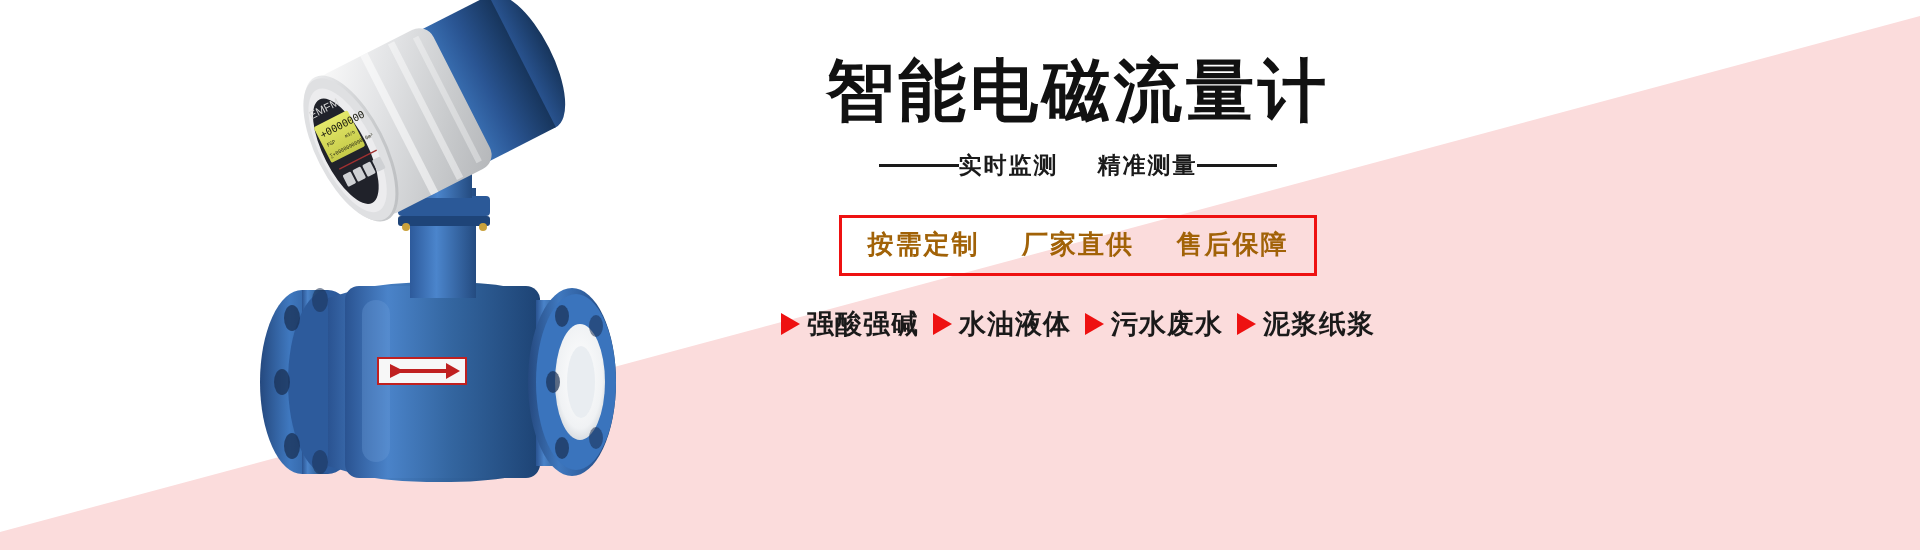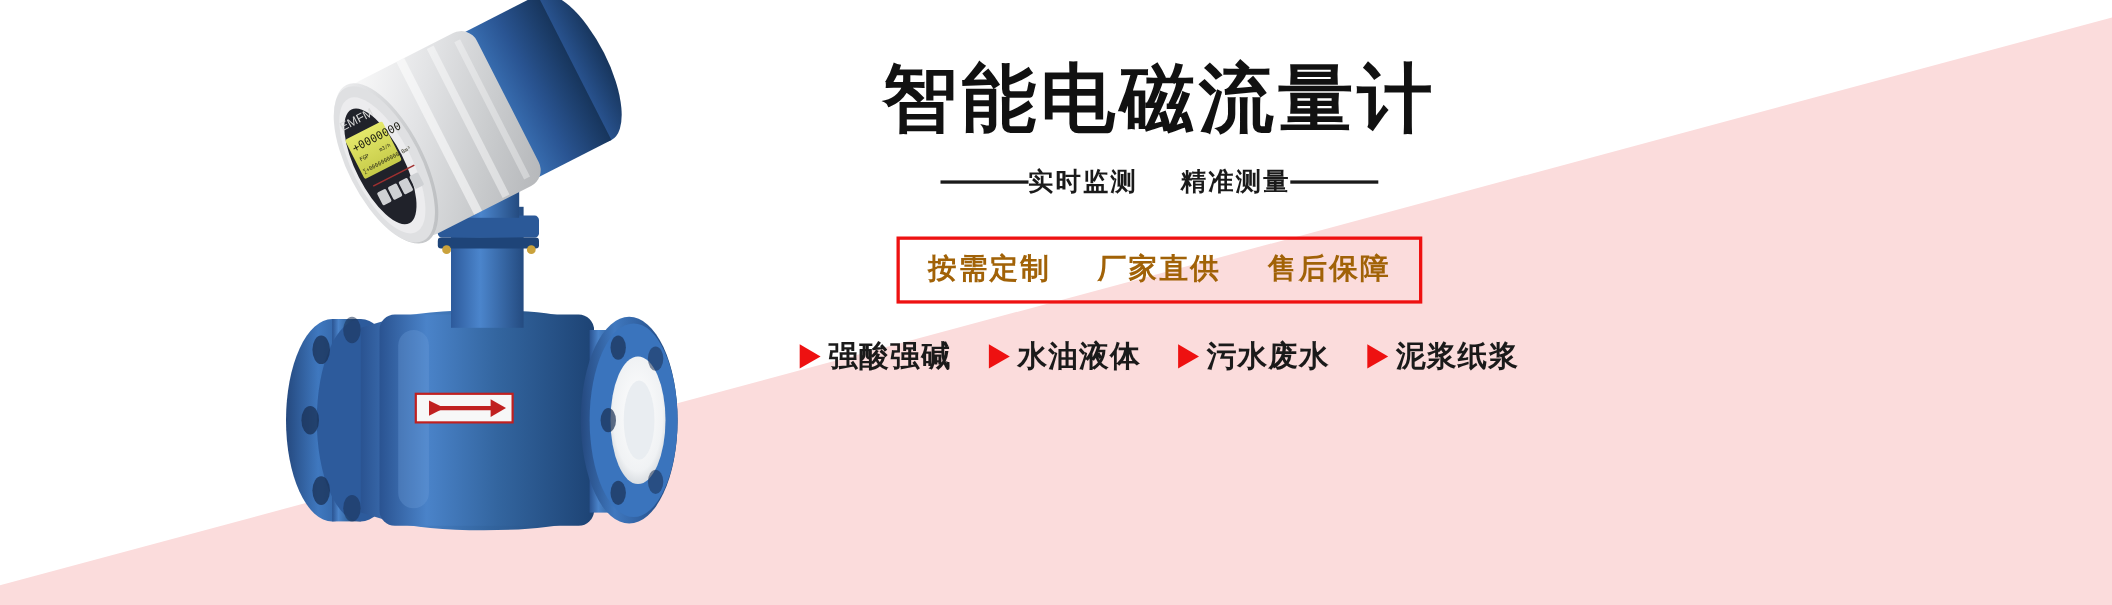--- a/index.html
+++ b/index.html
@@ -10,21 +10,21 @@
   }
   #banner{position:absolute;inset:0;overflow:hidden;background:#ffffff;}
 
   
   .bg-diagonal{position:absolute;inset:0;width:1920px;height:550px;}
 
   
   .product{position:absolute;left:240px;top:0px;width:440px;height:500px;}
 
   
-  .copy{position:absolute;left:604px;top:28px;width:900px;height:380px;}
+  .copy{position:absolute;left:628px;top:28px;width:900px;height:380px;}
 
   .title{
     font-size:68px;font-weight:bold;color:#111111;
     letter-spacing:4px;line-height:1;
     text-align:center;white-space:nowrap;
     margin:28px 0 0 0;
     font-family:"Liberation Sans","DejaVu Sans",sans-serif;
   }
 
   .subtitle-row{
@@ -45,21 +45,21 @@
     display:inline-block;
   }
   .promo-text{
     font-size:26px;font-weight:bold;color:#a16207;
     letter-spacing:2px;white-space:nowrap;
   }
   .promo-text .gap{display:inline-block;width:24px;}
 
   .features{
     display:flex;justify-content:center;align-items:flex-end;
-    margin-top:30px;gap:10px;white-space:nowrap;
+    margin-top:30px;white-space:nowrap;
   }
   .feat{display:flex;align-items:center;gap:7px;}
   .arrow{
     width:0;height:0;
     border-top:11px solid transparent;
     border-bottom:11px solid transparent;
     border-left:19px solid #ee1111;
     display:inline-block;
   }
   .feat-label{

